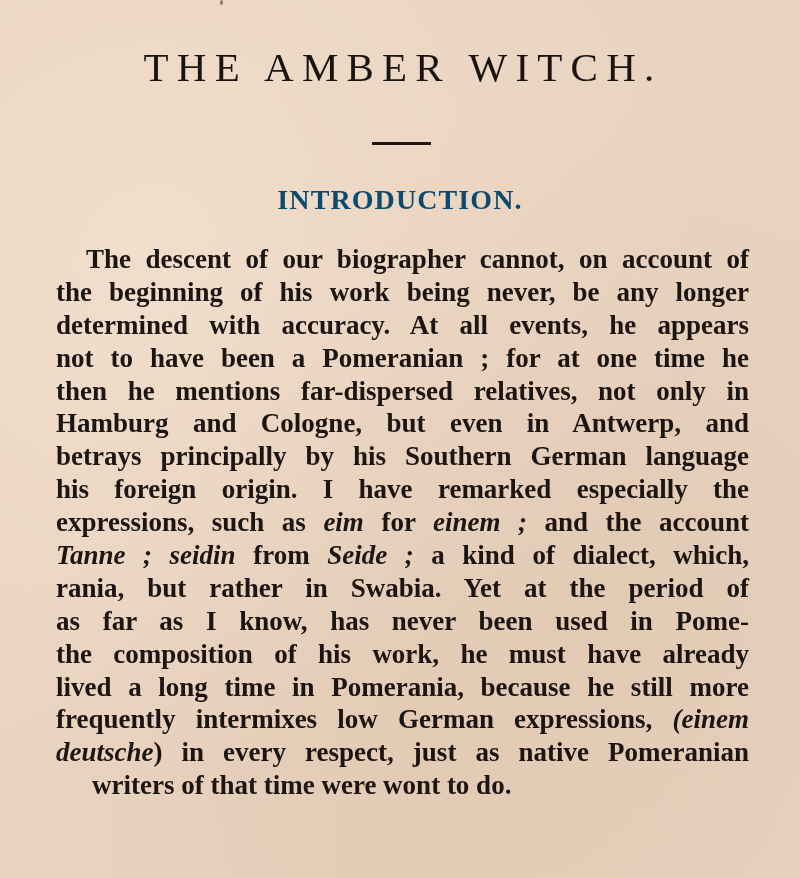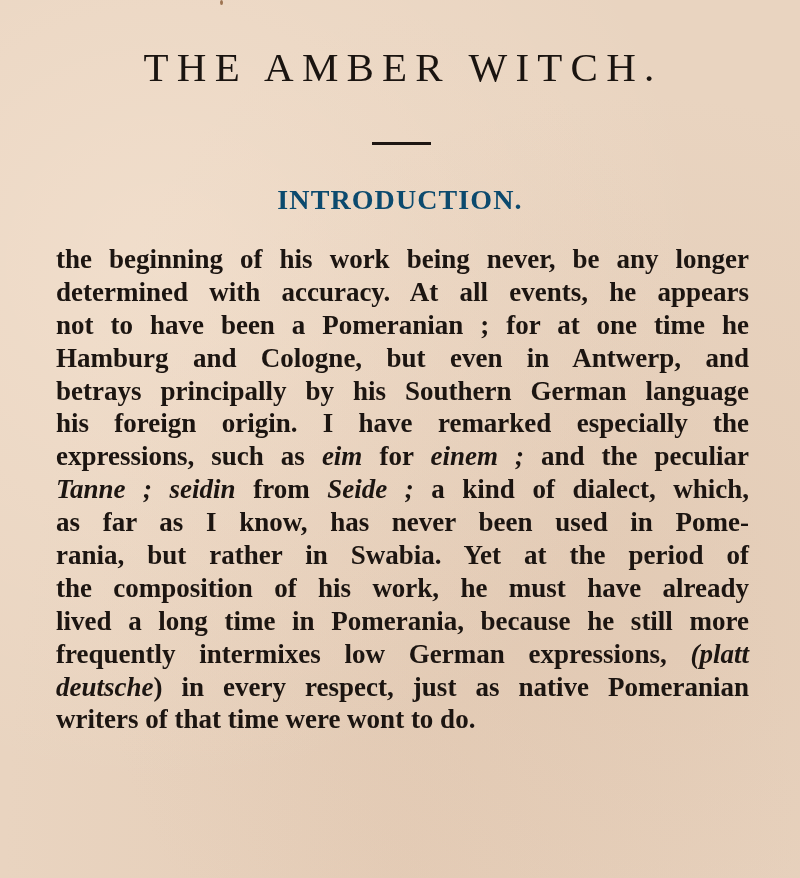--- a/index.html
+++ b/index.html
@@ -90,20 +90,21 @@
       text-align: justify;
       text-align-last: justify;
       color: #1c1511;
       font-weight: 600;
     }
     .line.first {
       padding-left: 30px;
     }
     .line.last {
       text-align-last: left;
+      margin-left: 36px;
     }
     .line i, .line em {
       font-style: italic;
     }
     .bleed {
       position: absolute;
       left: 56px;
       top: 873px;
       width: 600px;
       height: 6px;
@@ -121,31 +122,33 @@
 <div class="page">
   <div class="speck"></div>
 
   <h1 class="title">THE AMBER WITCH.</h1>
 
   <div class="rule"></div>
 
   <h2 class="heading">INTRODUCTION.</h2>
 
   <div class="body-text" id="body-text">
+      <span class="line first"><span>The descent of our biographer cannot, on account of</span></span>
       <span class="line"><span>the beginning of his work being never, be any longer</span></span>
       <span class="line"><span>determined with accuracy.  At all events, he appears</span></span>
       <span class="line"><span>not to have been a Pomeranian ;  for at one time he</span></span>
+      <span class="line"><span>then he mentions far-dispersed relatives, not only in</span></span>
       <span class="line"><span>Hamburg and Cologne, but even in Antwerp, and</span></span>
       <span class="line"><span>betrays principally by his Southern German language</span></span>
       <span class="line"><span>his foreign origin.  I have remarked especially the</span></span>
-      <span class="line"><span>expressions, such as </span><i>eim</i><span> for </span><i>einem ;</i><span> and the peculiar</span></span>
+      <span class="line"><span>expressions, such as </span><i>eim</i><span> for </span><i>einem ;</i><span> and the account</span></span>
       <span class="line"><i>Tanne ;  seidin</i><span> from </span><i>Seide ;</i><span> a kind of dialect, which,</span></span>
+      <span class="line"><span>rania, but rather in Swabia.  Yet at the period of</span></span>
       <span class="line"><span>as far as I know, has never been used in Pome-</span></span>
-      <span class="line"><span>rania, but rather in Swabia.  Yet at the period of</span></span>
       <span class="line"><span>the composition of his work, he must have already</span></span>
       <span class="line"><span>lived a long time in Pomerania, because he still more</span></span>
-      <span class="line"><span>frequently intermixes low German expressions, </span><i>(platt</i></span>
+      <span class="line"><span>frequently intermixes low German expressions, </span><i>(einem</i></span>
       <span class="line"><i>deutsche</i><span>) in every respect, just as native Pomeranian</span></span>
       <span class="line last"><span>writers of that time were wont to do.</span></span>
     </div>
 
   <div class="bleed"></div>
 </div>
 
 </body></html>

